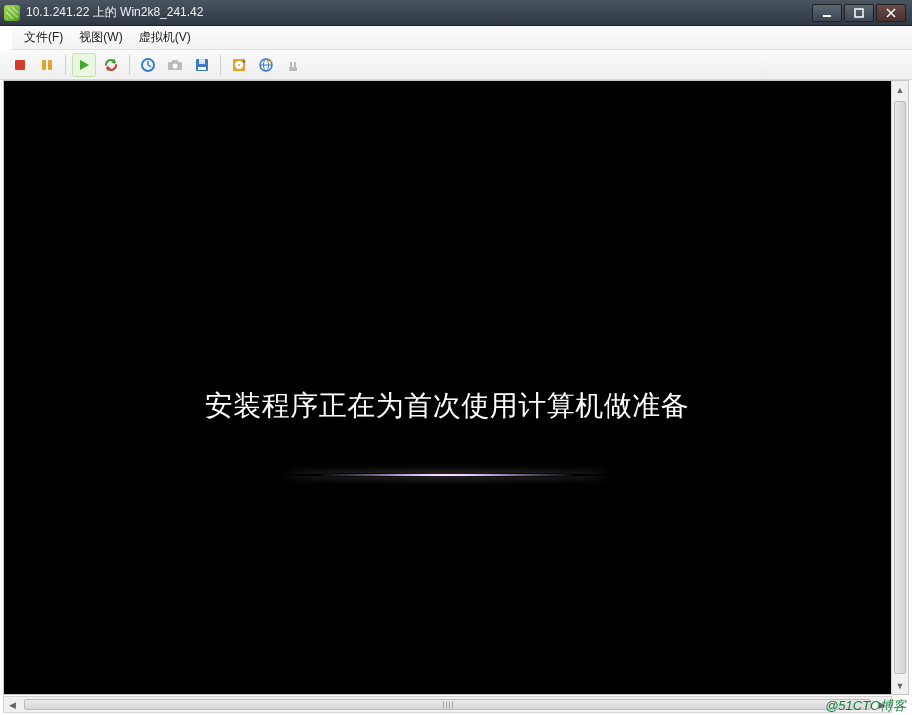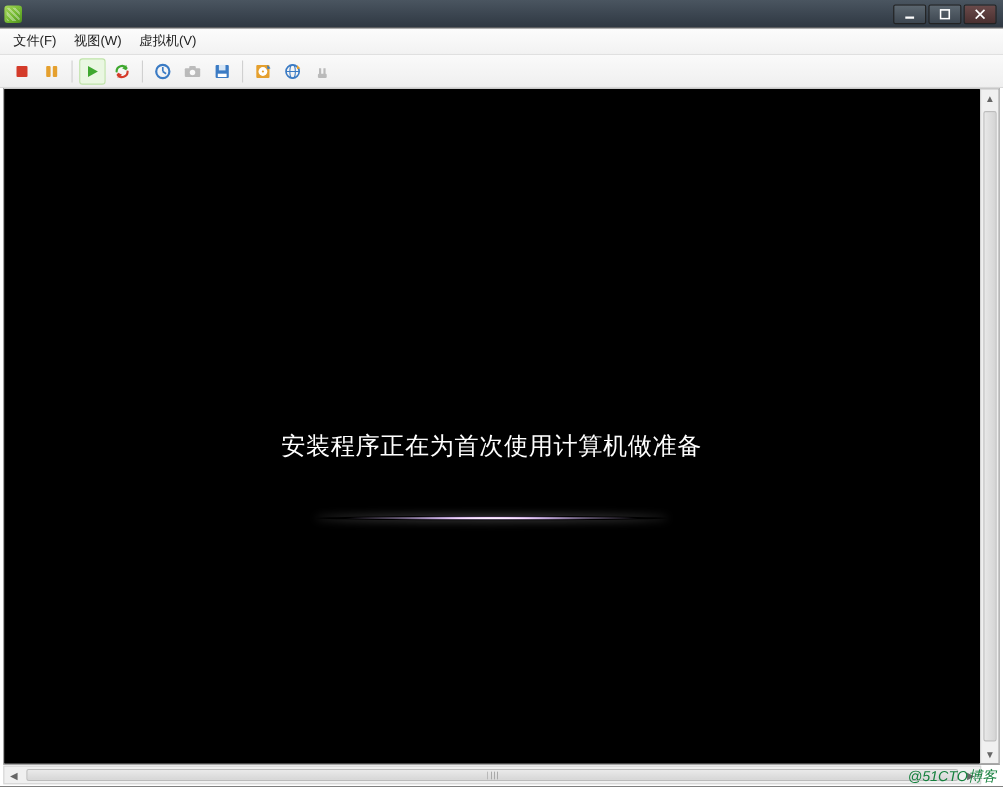--- a/index.html
+++ b/index.html
@@ -55,20 +55,21 @@
 
 .menubar {
   height: 24px;
   background: linear-gradient(to bottom, #fcfcfc 0%, #f2f2f2 100%);
   border-bottom: 1px solid #e0e0e0;
   display: flex;
   align-items: center;
   font-size: 12px;
   color: #222;
   padding: 0 4px;
+  margin-left: 12px;
 }
 .menu-item {
   padding: 2px 8px;
   cursor: pointer;
 }
 
 
 .toolbar {
   height: 30px;
   background: linear-gradient(to bottom, #fafafa, #efefef);
@@ -104,21 +105,21 @@
   right: 18px; 
   bottom: 0;
   background: #000;
   display: flex;
   flex-direction: column;
   align-items: center;
   justify-content: center;
   color: #fff;
 }
 .setup-text {
-  font-size: 22px;
+  font-size: 28px;
   font-weight: 400;
   letter-spacing: 0.5px;
   text-align: center;
   margin-top: 88px;
 }
 .progress-glow {
   margin-top: 48px;
   width: 320px;
   height: 4px;
   background: radial-gradient(ellipse at center,
@@ -198,20 +199,21 @@
   color: #15803d;
   font-style: italic;
   pointer-events: none;
 }
 </style>
 </head>
 <body>
 
 <div class="titlebar">
   <div class="app-icon"></div>
+  <div class="title-text">10.1.241.22 上的 Win2k8_241.42</div>
   <div class="spacer"></div>
   <div class="win-controls">
     <div class="win-btn">
       <svg viewBox="0 0 10 10">
           <line x1="1" y1="8" x2="9" y2="8" stroke="#fff" stroke-width="2"></line>
         </svg>
     </div>
     <div class="win-btn">
       <svg viewBox="0 0 10 10">
           <rect x="1" y="1" width="8" height="8" fill="none" stroke="#fff" stroke-width="1.5"></rect>

